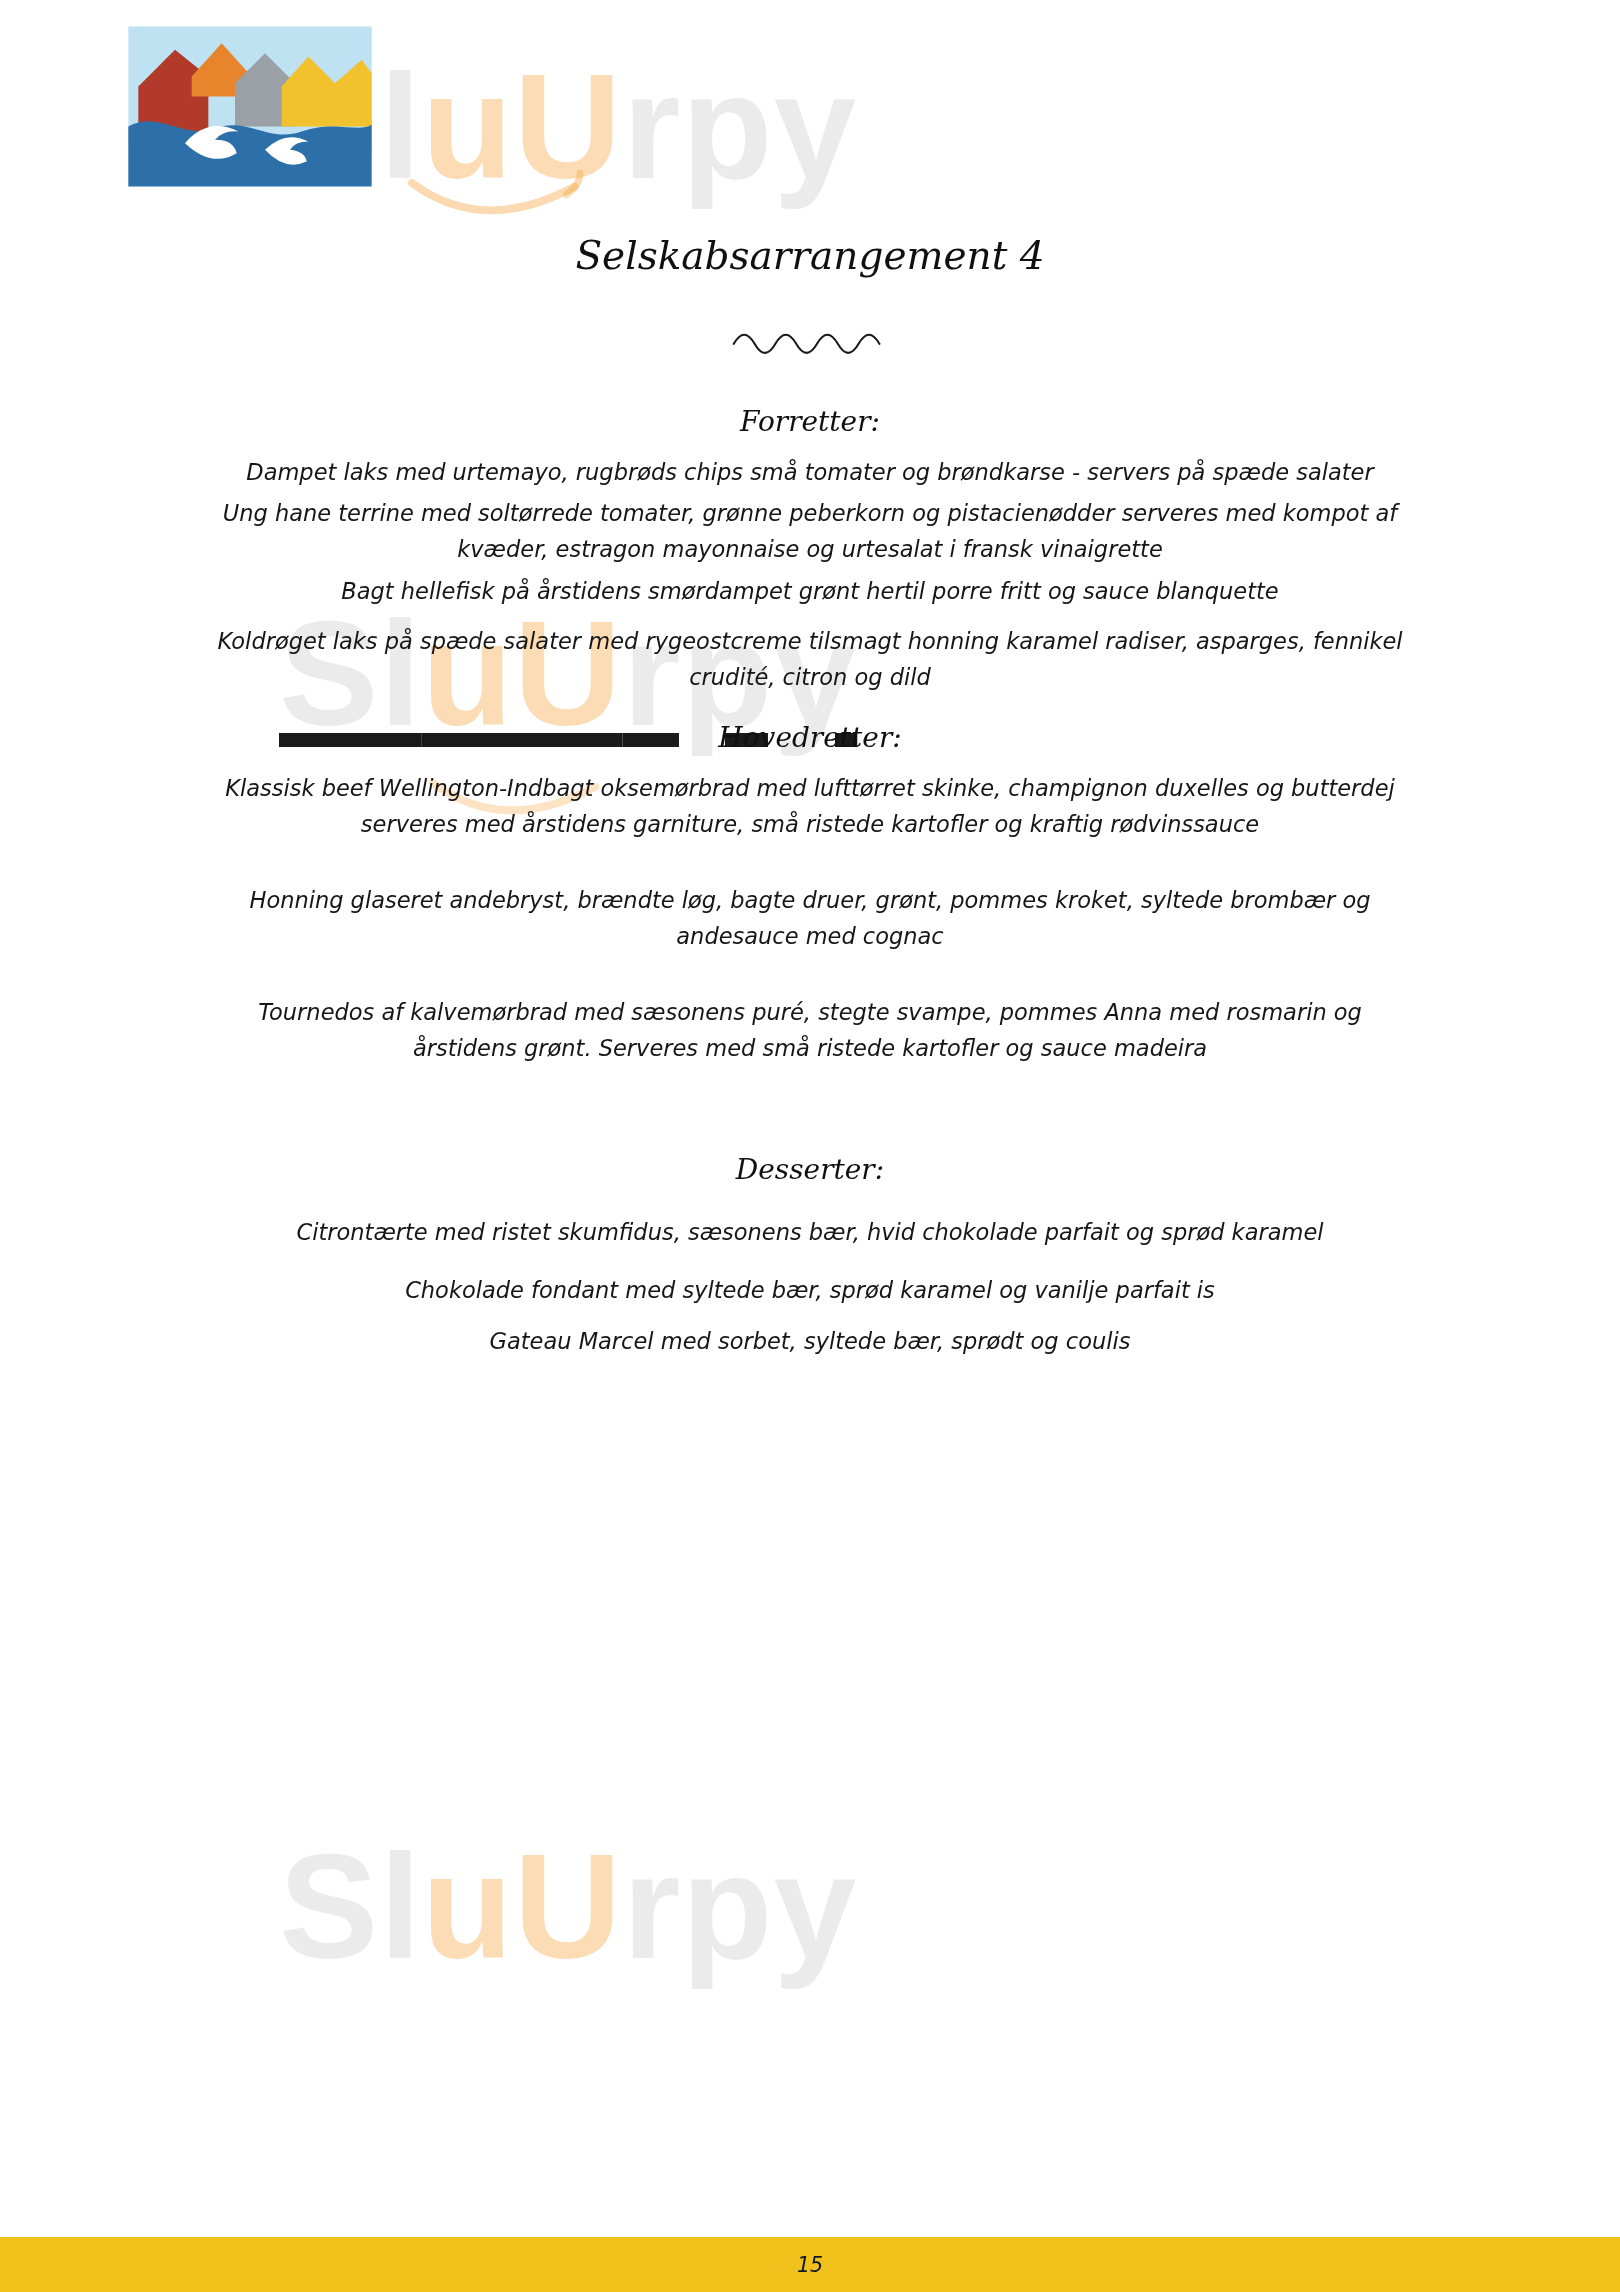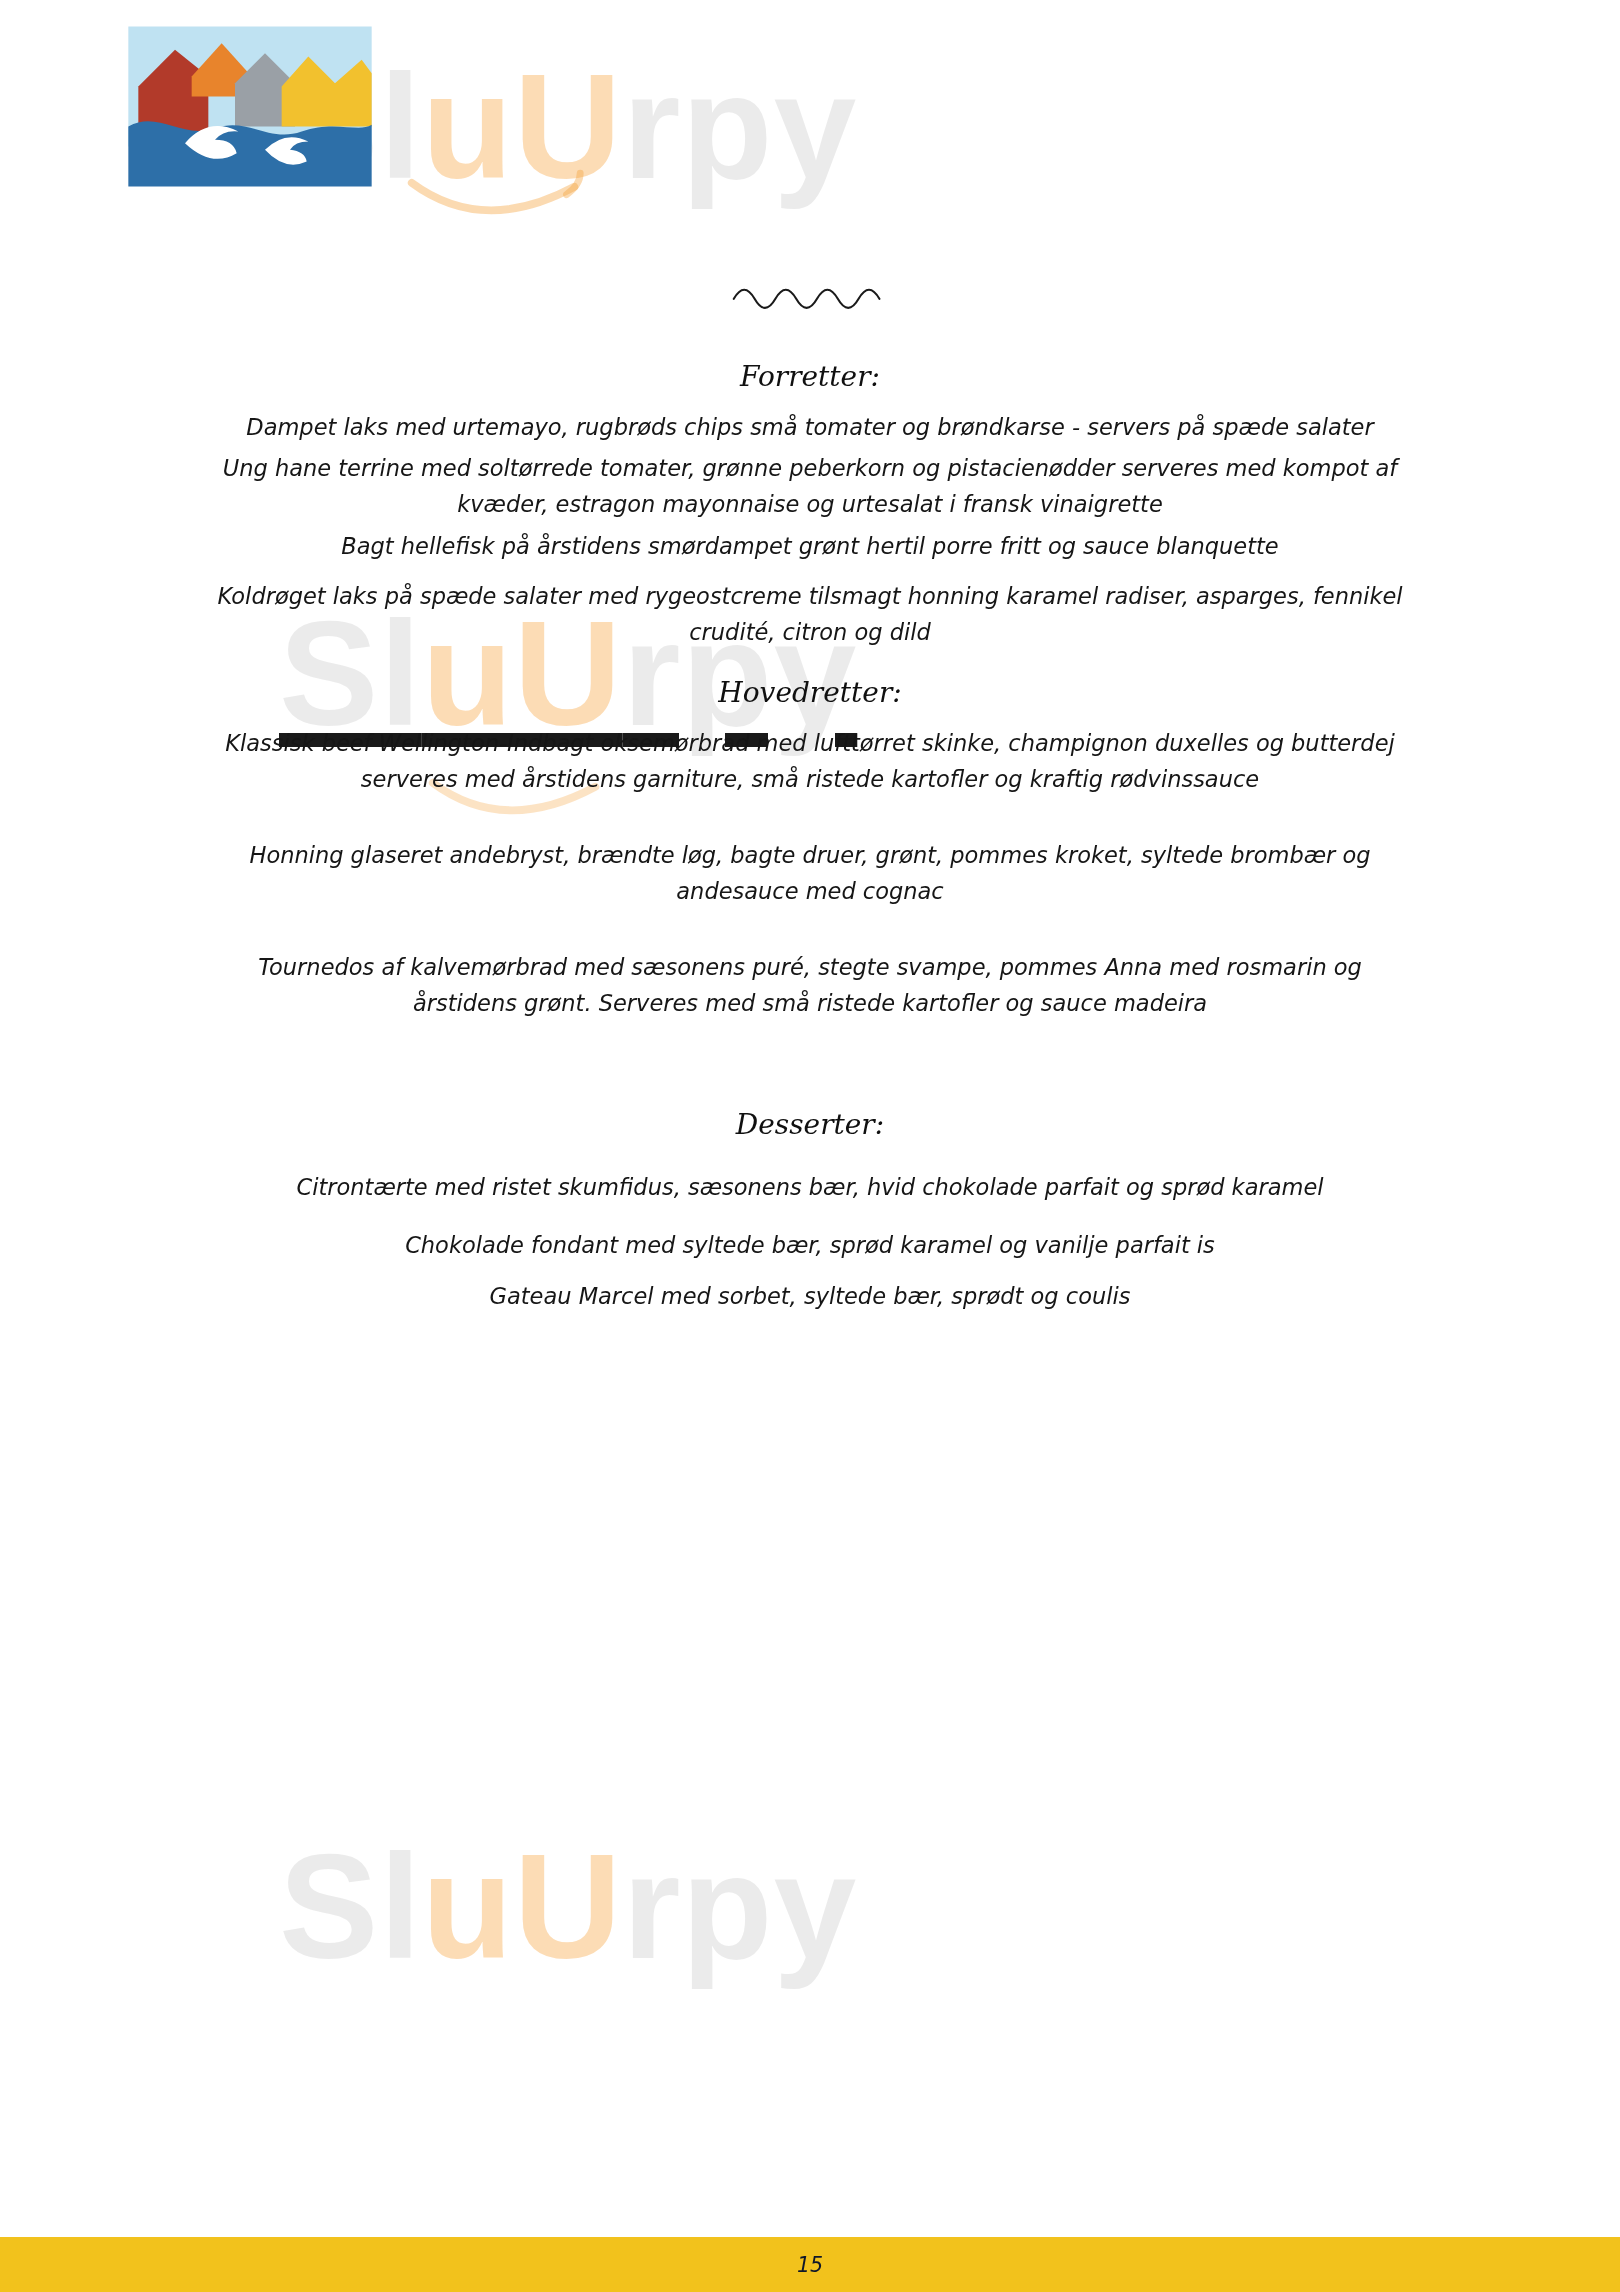--- a/index.html
+++ b/index.html
@@ -140,20 +140,21 @@
     <polygon points="40,32 58,12 76,32 76,44 40,44" fill="#e8842c"></polygon>
     <polygon points="66,36 84,18 102,36 102,62 66,62" fill="#9aa0a6"></polygon>
     <polygon points="94,38 110,20 126,36 142,22 148,30 148,62 94,62" fill="#f2c12e"></polygon>
     <path d="M2,62 C20,52 34,70 54,63 C74,56 86,72 106,65 C126,58 140,66 148,61 L148,98 L2,98 Z" fill="#2d6fa8"></path>
     <path d="M36,72 q14,-16 32,-7 q-9,-1 -14,5 q11,0 13,8 q-15,9 -31,-6 z" fill="#ffffff"></path>
     <path d="M84,76 q12,-12 26,-5 q-8,0 -11,5 q9,1 10,7 q-13,6 -25,-7 z" fill="#ffffff"></path>
   </svg>
 
   <div class="content">
 
+    <h1 class="page-title">Selskabsarrangement 4</h1>
 
     <div class="squiggle-wrap">
       <svg width="181" height="39" viewBox="0 0 130 30">
         <path d="M6,16 q8,-14 16,0 q8,14 16,0 q8,-14 16,0 q8,14 16,0 q8,-14 16,0 q8,14 16,0 q8,-14 16,0" fill="none" stroke="#1a1a1a" stroke-width="1.6" stroke-linecap="round"></path>
       </svg>
     </div>
 
     <h2 class="section-heading heading-forretter">Forretter:</h2>
     <div class="menu-items starters">
       <p class="menu-item">Dampet laks med urtemayo, rugbrøds chips små tomater og brøndkarse - servers på spæde salater</p>

